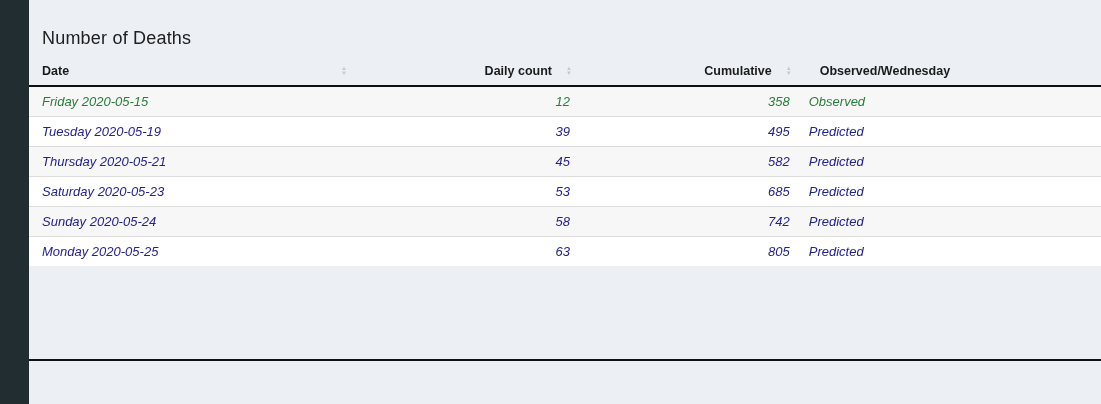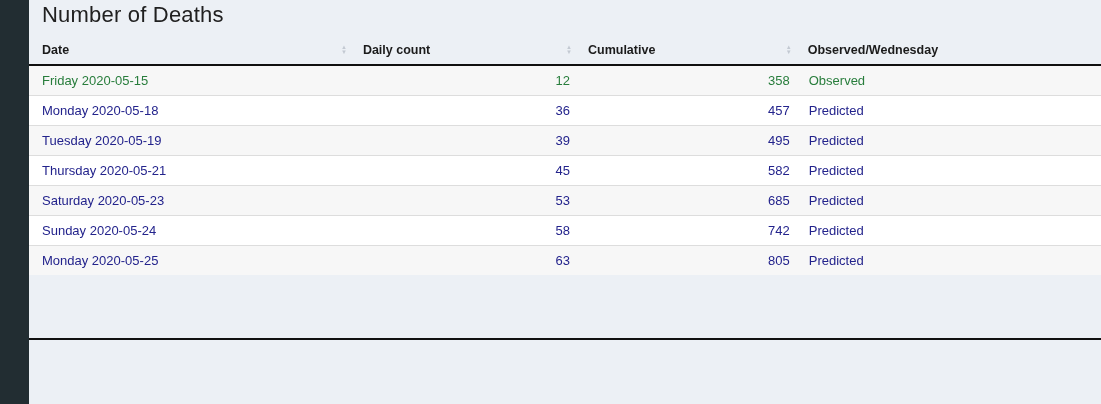--- a/index.html
+++ b/index.html
@@ -19,43 +19,44 @@
     background:var(--page-bg);
     font-family:"Liberation Sans","DejaVu Sans",sans-serif;
     position:relative;
   }
   .sidebar{
     position:absolute;left:0;top:0;width:29px;height:404px;
     background:var(--sidebar-bg);
   }
   .main{margin-left:29px;width:1072px;}
   .page-title{
-    font-size:22px;font-weight:500;color:#202020;
-    padding:2px 0 8px 13px;letter-spacing:.2px;
+    font-size:18px;font-weight:500;color:#202020;
+    padding:9px 0 8px 13px;letter-spacing:.2px;margin-top:19px;
   }
   table{width:100%;border-collapse:collapse;table-layout:fixed;}
   col.c1{width:30.4%;} col.c2{width:21.0%;} col.c3{width:20.5%;} col.c4{width:28.1%;}
   thead th{
     font-size:12.5px;font-weight:bold;color:var(--header-text);
-    padding:6px 8px;line-height:16px;text-align:left;
+    padding:6px 20px;line-height:16px;text-align:left;
     border-bottom:2px solid var(--dark-line);
     position:relative;white-space:nowrap;
   }
-  thead th.num{padding-right:28px;}
+  thead th.num{text-align:right;padding-right:28px;}
   thead th.first{padding-left:13px;}
   thead th.sortable{cursor:pointer;}
   .sort-icon{
     position:absolute;right:8px;top:50%;transform:translateY(-50%);
     display:flex;flex-direction:column;align-items:center;
     color:var(--sort-icon);font-style:normal;
   }
   .sort-icon i{font-style:normal;font-size:6px;line-height:5px;}
   .table-clip{
     height:274px;overflow:hidden;
     border-bottom:2px solid var(--dark-line);
+    font-style:italic;
   }
   tbody td{
     font-size:13px;line-height:15px;padding:7px 8px;
     white-space:nowrap;overflow:hidden;
   }
   tbody tr + tr td{border-top:1px solid var(--row-line);}
   tbody tr:nth-child(odd){background:var(--stripe);}
   tbody tr:nth-child(even){background:#ffffff;}
   td.c-date{padding-left:13px;}
   td.c-num{text-align:right;padding-right:10px;margin-top:16px;}
@@ -119,26 +120,20 @@
       <tbody>
   <tr class="observed">
     <td class="c-date">Friday 2020-05-15</td>
     <td class="c-num">12</td>
     <td class="c-num">358</td>
     <td class="c-status">Observed</td>
   </tr>
 
 
 
-  <tr class="predicted">
-    <td class="c-date">Monday 2020-05-18</td>
-    <td class="c-num">36</td>
-    <td class="c-num">457</td>
-    <td class="c-status">Predicted</td>
-  </tr>
 
   <tr class="predicted">
     <td class="c-date">Tuesday 2020-05-19</td>
     <td class="c-num">39</td>
     <td class="c-num">495</td>
     <td class="c-status">Predicted</td>
   </tr>
 
 
   <tr class="predicted">

